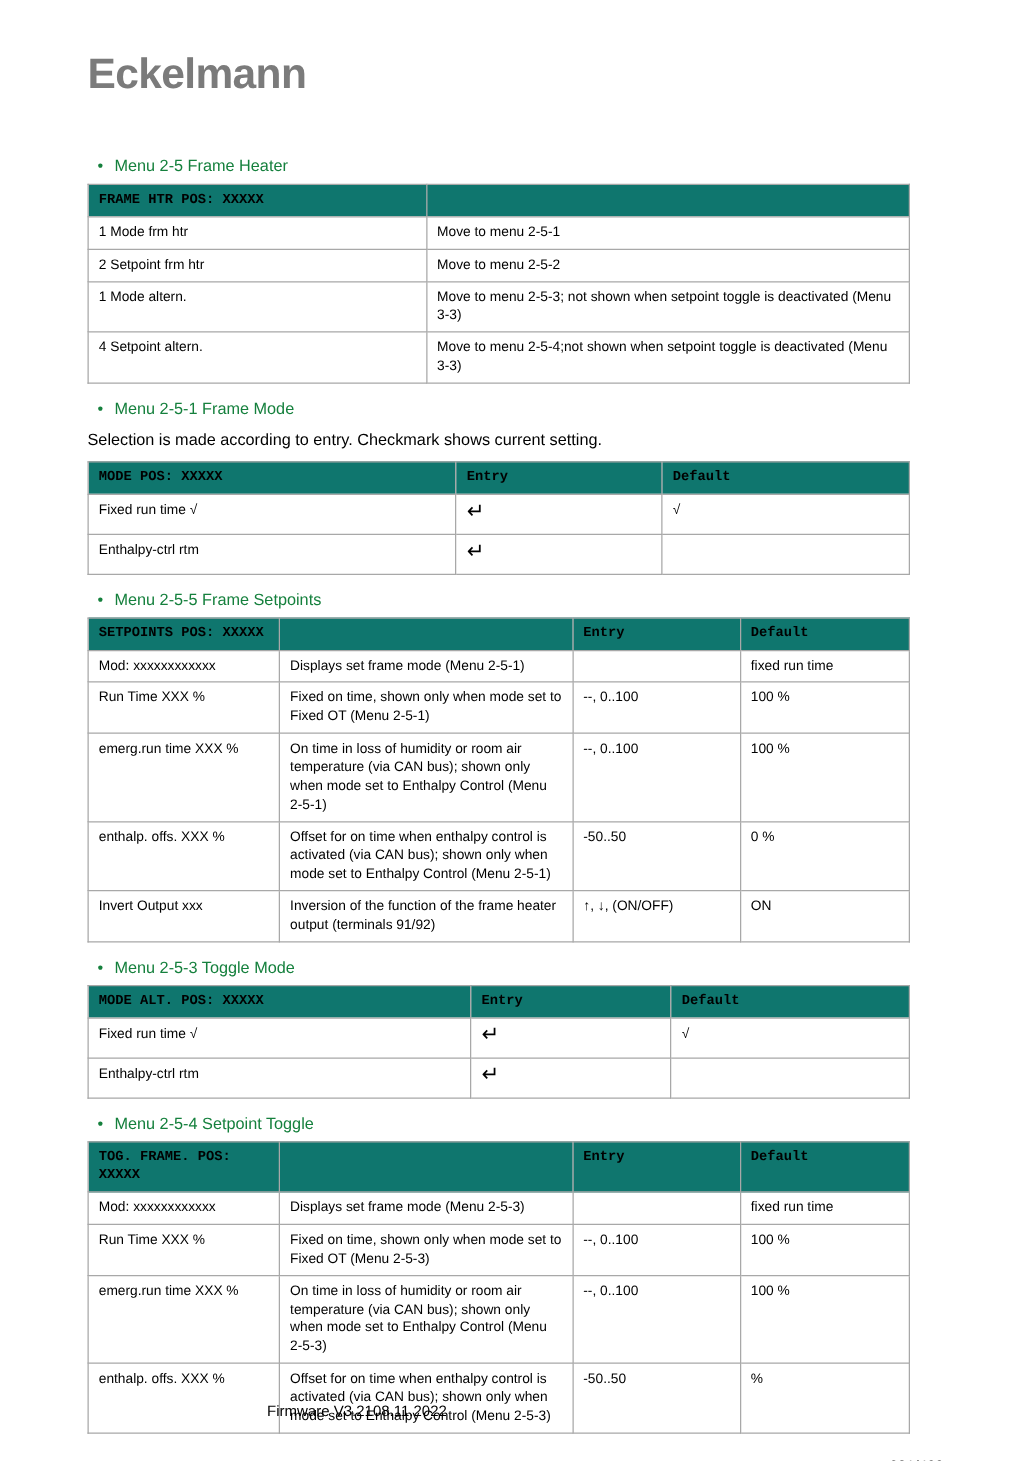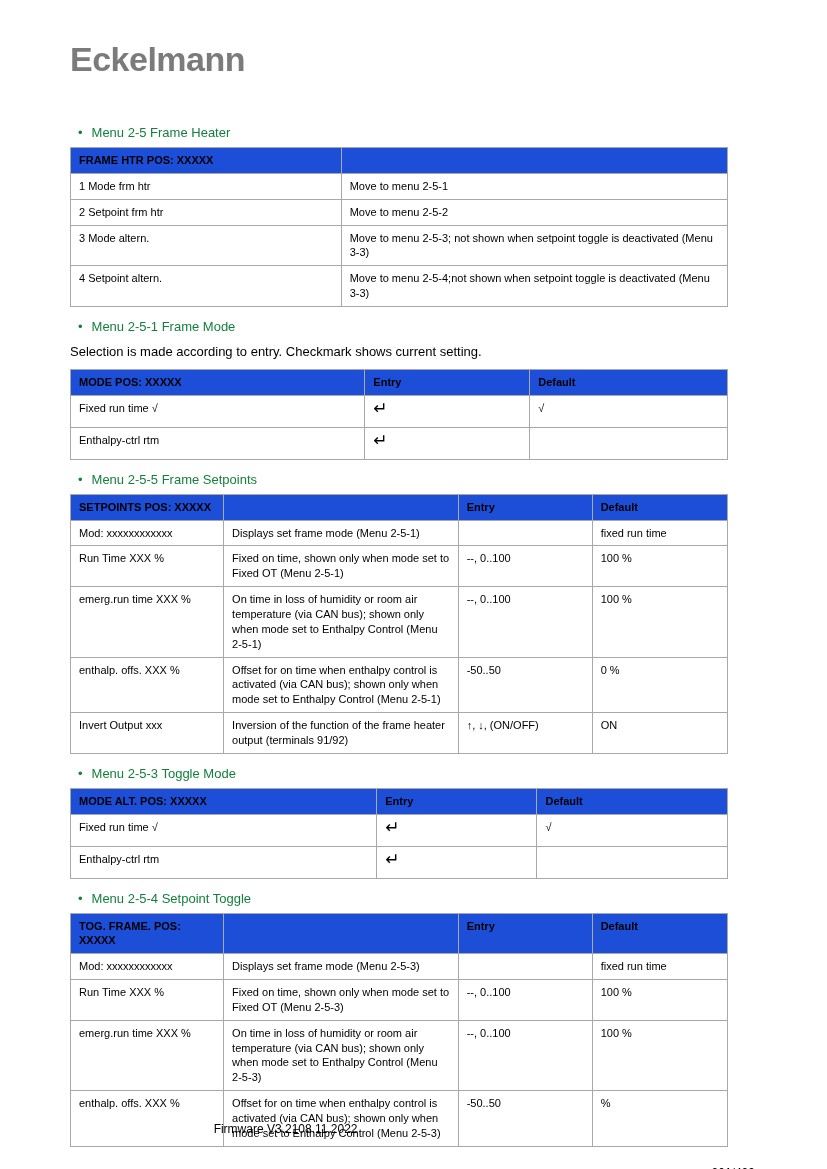--- a/index.html
+++ b/index.html
@@ -44,23 +44,24 @@
     margin: 0 0 12px 0;
   }
   .doc-table th, .doc-table td {
     border: 1px solid #a8a8a8;
     padding: 5px 8px;
     text-align: left;
     vertical-align: top;
     word-wrap: break-word;
   }
   .doc-table th {
-    background: #1d4ed8;
+    background: #0f766e;
     font-weight: bold;
     height: 24px;
+    font-family: Liberation Mono, monospace;
   }
   .doc-table td { height: 25px; }
   .doc-table.mode-table td { height: 32px; }
 
   .sym-enter {
     font-size: 17px;
     line-height: 0.9;
   }
 
   .footer {
@@ -99,21 +100,21 @@
           <tbody>
             <tr>
               <td>1 Mode frm htr</td>
               <td>Move to menu 2-5-1</td>
             </tr>
             <tr>
               <td>2 Setpoint frm htr</td>
               <td>Move to menu 2-5-2</td>
             </tr>
             <tr>
-              <td>3 Mode altern.</td>
+              <td>1 Mode altern.</td>
               <td>Move to menu 2-5-3; not shown when setpoint toggle is deactivated (Menu 3-3)</td>
             </tr>
             <tr>
               <td>4 Setpoint altern.</td>
               <td>Move to menu 2-5-4;not shown when setpoint toggle is deactivated (Menu 3-3)</td>
             </tr>
           </tbody>
         </table>
     </section>
 

